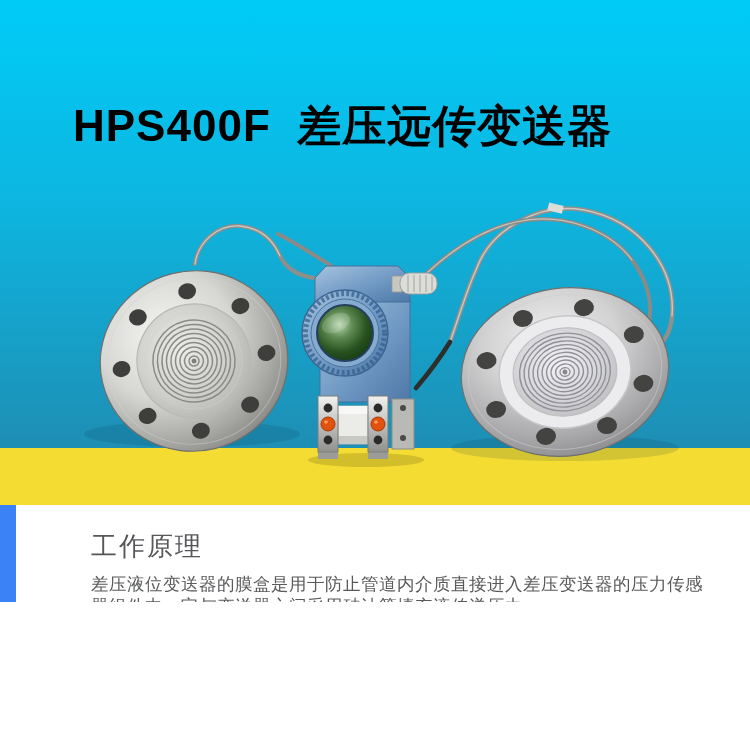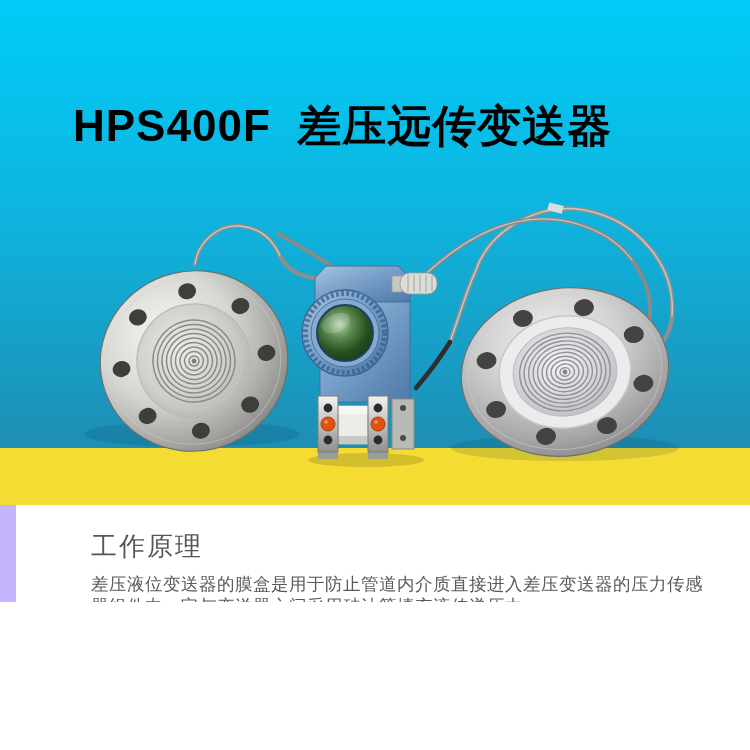--- a/index.html
+++ b/index.html
@@ -2,21 +2,21 @@
 <html style="--hero-top: #00ccf8; --hero-bottom: #1e8eb4; --accent-yellow: #f5dc32; --title-text: #000000; --body-text: #58595b; --transmitter-blue: #6e96c0; --capillary-gray: #90908c; --plug-orange: #e0520e;"><head>
 <meta charset="utf-8">
 <style>
   html,body{margin:0;padding:0;}
   body{
     width:750px;height:750px;
     font-family:"Liberation Sans","DejaVu Sans",sans-serif;
     background:#fff;
   }
   .page{
-    position:relative;width:750px;height:602px;overflow:hidden;background:#c4b5fd;
+    position:relative;width:750px;height:602px;overflow:hidden;background:#3b82f6;
   }
   .hero{
     position:absolute;left:0;top:0;width:750px;height:448px;
     background:linear-gradient(180deg,var(--hero-top,#00ccf8) 0%, #0db6e0 45%, var(--hero-bottom,#1e8eb4) 100%);
   }
   .hero-title{
     position:absolute;left:73px;top:97px;margin:0;
     font-size:44px;font-weight:bold;letter-spacing:1px;
     color:var(--title-text,#000);white-space:pre;
   }

